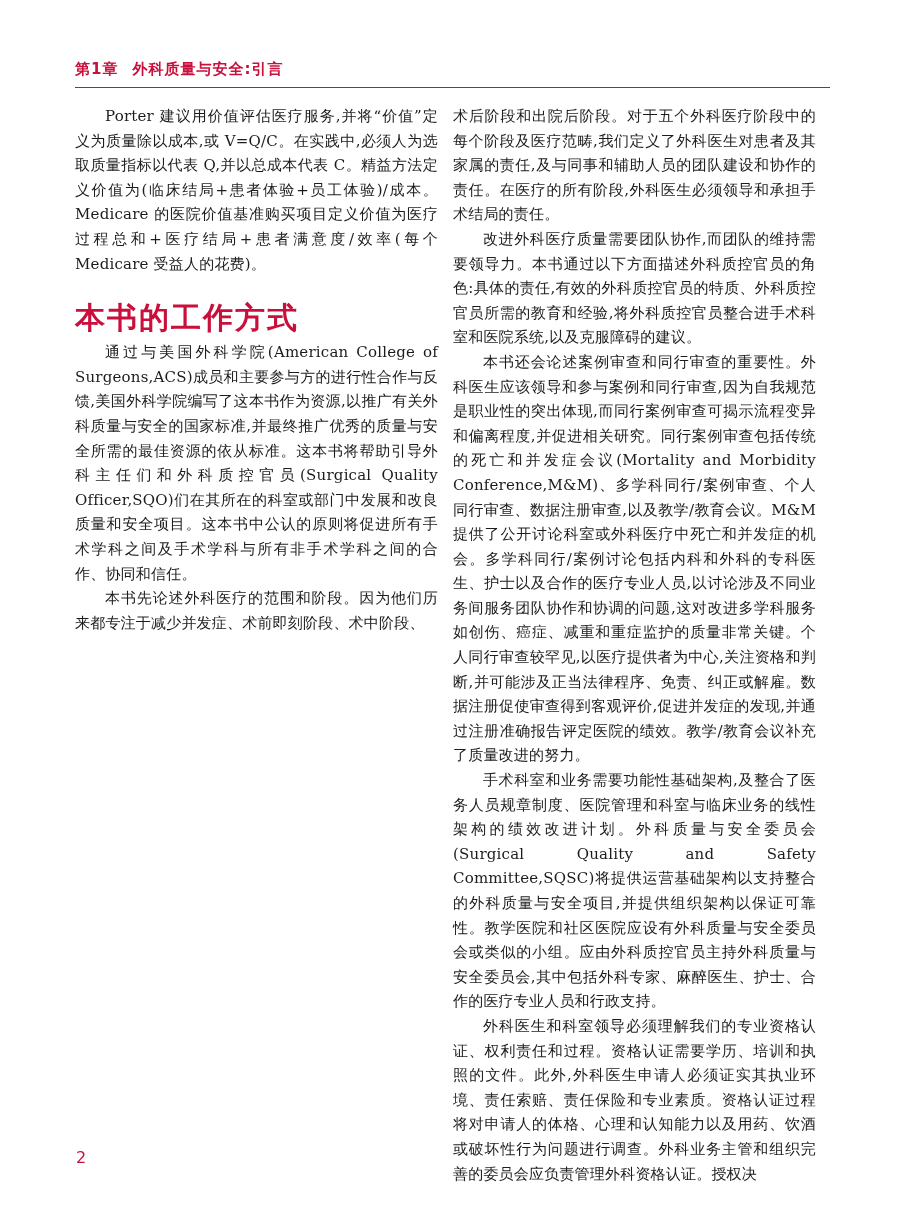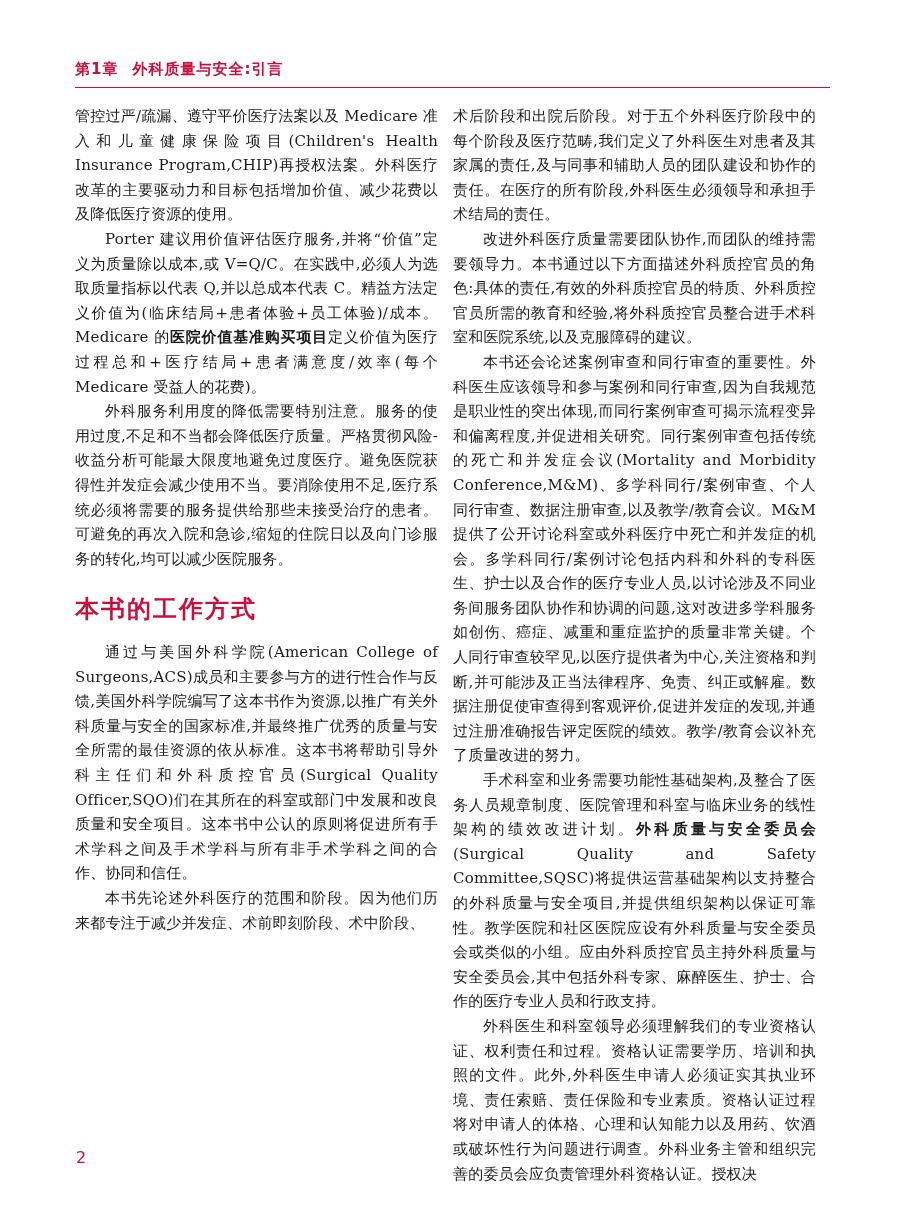--- a/index.html
+++ b/index.html
@@ -51,28 +51,28 @@
     text-align: justify;
     letter-spacing: 0.2px;
   }
   .column-left  { left: 75px;  }
   .column-right { left: 453px; }
   .column p.para {
     margin: 0;
     text-indent: 0;
   }
   .column p.para.indent { text-indent: 2em; }
-  .column .bold { font-weight: bold; }
+  .column .bold { font-weight: normal; }
   h2.section-heading {
     color: var(--accent, #c9103d);
     font-family: "DejaVu Sans", sans-serif;
     font-weight: bold;
-    font-size: 24px;
+    font-size: 30px;
     letter-spacing: 2px;
-    margin: 24px 0 16px 0;
+    margin: 24px 0 4px 0;
     line-height: 1.2;
   }
   .page-number {
     position: absolute;
     left: 76px;
     top: 1148px;
     font-family: "DejaVu Sans", sans-serif;
     font-size: 16px;
     color: var(--accent, #c9103d);
   }
@@ -82,23 +82,21 @@
 
 <div class="page">
 
   <div class="running-head">
     <span class="chapter-label">第1章</span><span class="chapter-title">外科质量与安全:引言</span>
   </div>
 
   <div class="head-rule"></div>
 
   <div class="column column-left" id="col-left">
-      <p class="para"><span>管控过严/疏漏、遵守平价医疗法案以及 Medicare 准入和儿童健康保险项目(Children's Health Insurance Program,CHIP)再授权法案。外科医疗改革的主要驱动力和目标包括增加价值、减少花费以及降低医疗资源的使用。</span></p>
       <p class="para indent"><span>Porter 建议用价值评估医疗服务,并将“价值”定义为质量除以成本,或 V=Q/C。在实践中,必须人为选取质量指标以代表 Q,并以总成本代表 C。精益方法定义价值为(临床结局+患者体验+员工体验)/成本。Medicare 的</span><span class="bold">医院价值基准购买项目</span><span>定义价值为医疗过程总和+医疗结局+患者满意度/效率(每个 Medicare 受益人的花费)。</span></p>
-      <p class="para indent"><span>外科服务利用度的降低需要特别注意。服务的使用过度,不足和不当都会降低医疗质量。严格贯彻风险-收益分析可能最大限度地避免过度医疗。避免医院获得性并发症会减少使用不当。要消除使用不足,医疗系统必须将需要的服务提供给那些未接受治疗的患者。可避免的再次入院和急诊,缩短的住院日以及向门诊服务的转化,均可以减少医院服务。</span></p>
       <h2 class="section-heading">本书的工作方式</h2>
       <p class="para indent"><span>通过与美国外科学院(American College of Surgeons,ACS)成员和主要参与方的进行性合作与反馈,美国外科学院编写了这本书作为资源,以推广有关外科质量与安全的国家标准,并最终推广优秀的质量与安全所需的最佳资源的依从标准。这本书将帮助引导外科主任们和外科质控官员(Surgical Quality Officer,SQO)们在其所在的科室或部门中发展和改良质量和安全项目。这本书中公认的原则将促进所有手术学科之间及手术学科与所有非手术学科之间的合作、协同和信任。</span></p>
       <p class="para indent"><span>本书先论述外科医疗的范围和阶段。因为他们历来都专注于减少并发症、术前即刻阶段、术中阶段、</span></p>
     </div>
 
   <div class="column column-right" id="col-right">
       <p class="para"><span>术后阶段和出院后阶段。对于五个外科医疗阶段中的每个阶段及医疗范畴,我们定义了外科医生对患者及其家属的责任,及与同事和辅助人员的团队建设和协作的责任。在医疗的所有阶段,外科医生必须领导和承担手术结局的责任。</span></p>
       <p class="para indent"><span>改进外科医疗质量需要团队协作,而团队的维持需要领导力。本书通过以下方面描述外科质控官员的角色:具体的责任,有效的外科质控官员的特质、外科质控官员所需的教育和经验,将外科质控官员整合进手术科室和医院系统,以及克服障碍的建议。</span></p>
       <p class="para indent"><span>本书还会论述案例审查和同行审查的重要性。外科医生应该领导和参与案例和同行审查,因为自我规范是职业性的突出体现,而同行案例审查可揭示流程变异和偏离程度,并促进相关研究。同行案例审查包括传统的死亡和并发症会议(Mortality and Morbidity Conference,M&amp;M)、多学科同行/案例审查、个人同行审查、数据注册审查,以及教学/教育会议。M&amp;M 提供了公开讨论科室或外科医疗中死亡和并发症的机会。多学科同行/案例讨论包括内科和外科的专科医生、护士以及合作的医疗专业人员,以讨论涉及不同业务间服务团队协作和协调的问题,这对改进多学科服务如创伤、癌症、减重和重症监护的质量非常关键。个人同行审查较罕见,以医疗提供者为中心,关注资格和判断,并可能涉及正当法律程序、免责、纠正或解雇。数据注册促使审查得到客观评价,促进并发症的发现,并通过注册准确报告评定医院的绩效。教学/教育会议补充了质量改进的努力。</span></p>
       <p class="para indent"><span>手术科室和业务需要功能性基础架构,及整合了医务人员规章制度、医院管理和科室与临床业务的线性架构的绩效改进计划。</span><span class="bold">外科质量与安全委员会</span><span>(Surgical Quality and Safety Committee,SQSC)将提供运营基础架构以支持整合的外科质量与安全项目,并提供组织架构以保证可靠性。教学医院和社区医院应设有外科质量与安全委员会或类似的小组。应由外科质控官员主持外科质量与安全委员会,其中包括外科专家、麻醉医生、护士、合作的医疗专业人员和行政支持。</span></p>

